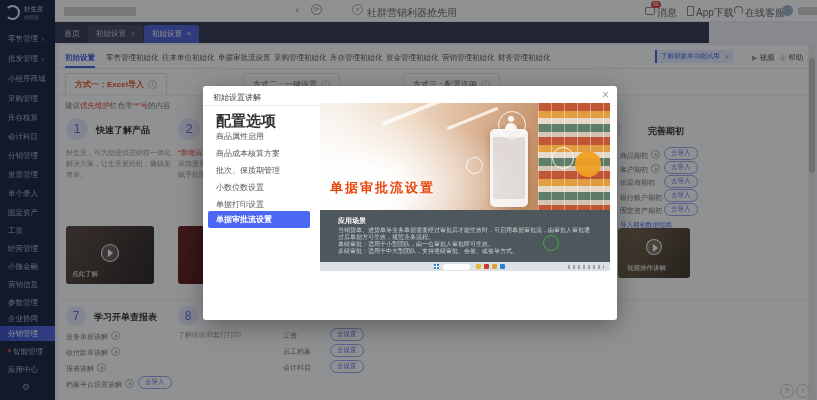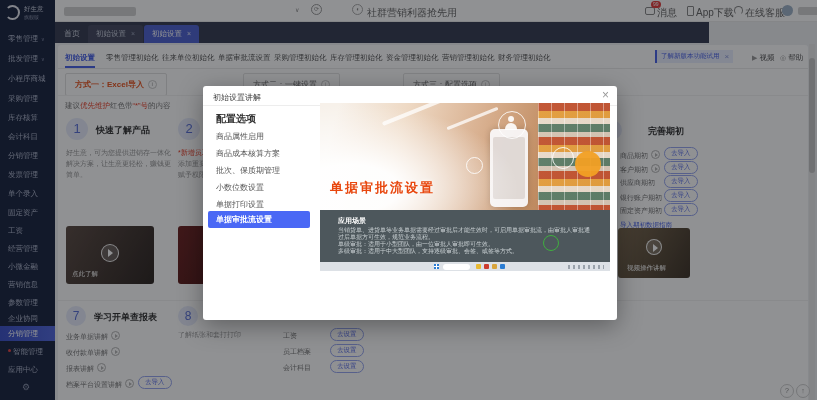--- a/index.html
+++ b/index.html
@@ -77,21 +77,21 @@
   .sbthumb{position:absolute;left:809px;top:58px;width:6px;height:115px;background:#c5c5c5;border-radius:3px;cursor:pointer;}
   .floatbtn{position:absolute;width:12px;height:12px;border-radius:50%;background:#fff;border:1px solid #cfcfcf;
     color:#8a8a8a;font-size:7px;line-height:12px;text-align:center;cursor:pointer;}
   
   .overlay{position:absolute;left:0;top:0;width:817px;height:400px;background:rgba(8,10,16,.45);z-index:30;}
   .modal{position:absolute;left:203px;top:86px;width:414px;height:234px;background:#fff;border-radius:3px;
     box-shadow:0 6px 24px rgba(0,0,0,.35);z-index:40;}
   .modal-title{position:absolute;left:10px;top:6px;font-size:8px;color:#444;}
   .modal-x{position:absolute;right:8px;top:2px;font-size:12px;color:#999;cursor:pointer;}
   .modal-hd-line{position:absolute;left:0;top:19px;width:414px;border-top:1px solid #ededed;}
-  .opt-title{position:absolute;left:13px;top:26px;font-size:10px;font-weight:bold;color:#333;}
+  .opt-title{position:absolute;left:13px;top:26px;font-size:15px;font-weight:bold;color:#333;}
   .opt{position:absolute;left:13px;font-size:8px;color:#555;cursor:pointer;white-space:nowrap;}
   .opt-sel{position:absolute;left:5px;top:125px;width:102px;height:17px;background:#4a68f5;border-radius:2px;
     color:#fff;font-size:8px;font-weight:bold;line-height:17px;padding-left:8px;box-sizing:border-box;cursor:pointer;white-space:nowrap;}
   
   .vid{position:absolute;left:117px;top:17px;width:290px;height:168px;background:#111;overflow:hidden;cursor:pointer;}
   .vphoto{position:absolute;left:0;top:0;width:290px;height:107px;
     background:linear-gradient(105deg,#f7f1ea 6%,#eed9c4 28%,#d9b191 52%,#c18d63 74%,#a96f49 100%);}
   .vshelf{position:absolute;right:0;top:0;width:72px;height:107px;opacity:.85;
     background:repeating-linear-gradient(180deg,#c24e2e 0 8px,#e8a23c 8px 15px,#efe8dc 15px 21px,#4f7d6b 21px 29px,#d8cfc2 29px 34px);}
   .vshelf2{position:absolute;right:0;top:0;width:72px;height:107px;opacity:.5;

